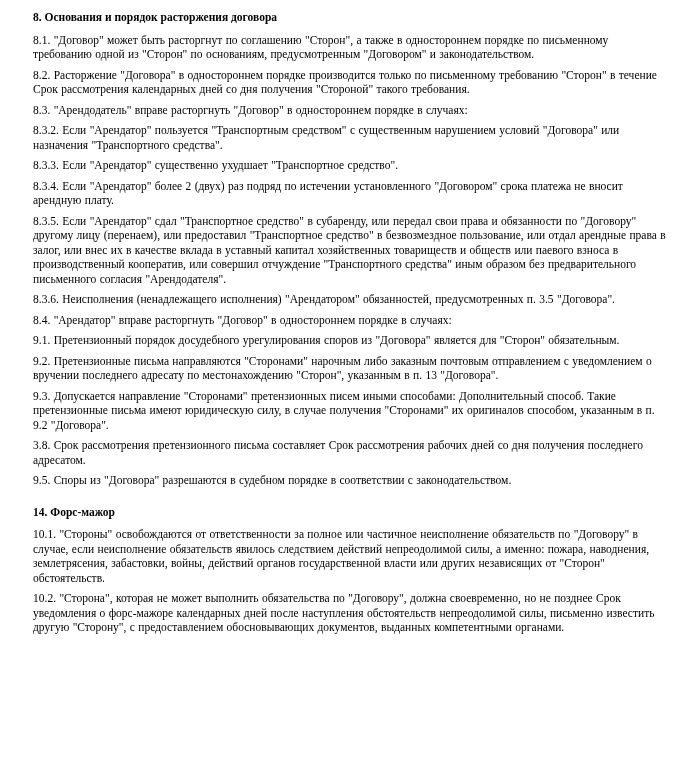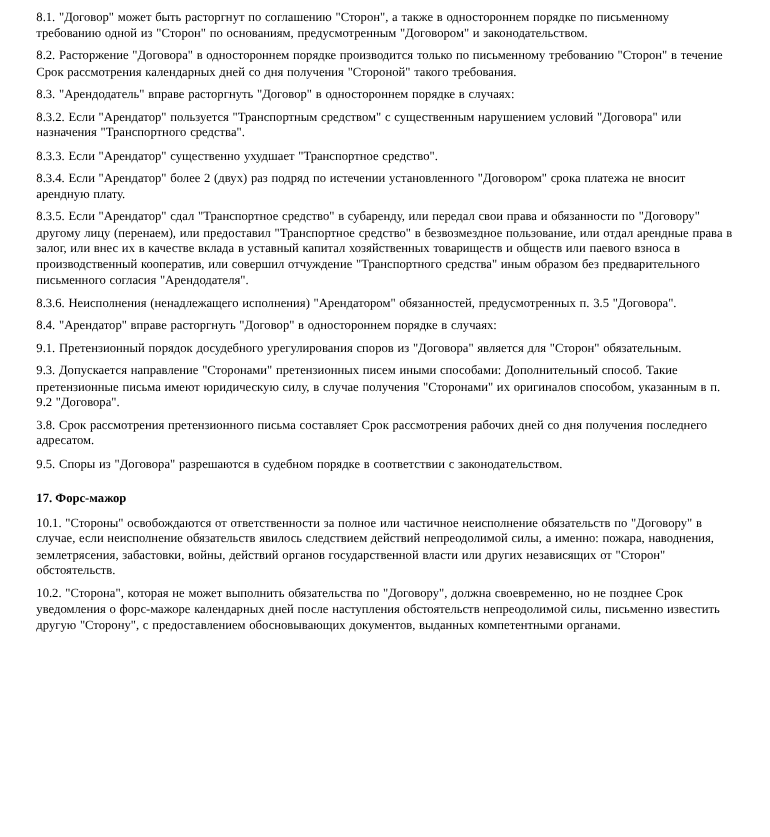--- a/index.html
+++ b/index.html
@@ -33,38 +33,40 @@
     text-align: left;
     word-spacing: 0.5px;
   }
 </style>
 </head>
 <body>
 
 <div class="page">
 
   <div class="section">
+    <div class="section-heading">8. Основания и порядок расторжения договора</div>
     <p class="para">8.1. "Договор" может быть расторгнут по соглашению "Сторон", а также в одностороннем порядке по письменному требованию одной из "Сторон" по основаниям, предусмотренным "Договором" и законодательством.</p>
     <p class="para">8.2. Расторжение "Договора" в одностороннем порядке производится только по письменному требованию "Сторон" в течение Срок рассмотрения календарных дней со дня получения "Стороной" такого требования.</p>
     <p class="para">8.3. "Арендодатель" вправе расторгнуть "Договор" в одностороннем порядке в случаях:</p>
     <p class="para">8.3.2. Если "Арендатор" пользуется "Транспортным средством" с существенным нарушением условий "Договора" или назначения "Транспортного средства".</p>
     <p class="para">8.3.3. Если "Арендатор" существенно ухудшает "Транспортное средство".</p>
     <p class="para">8.3.4. Если "Арендатор" более 2 (двух) раз подряд по истечении установленного "Договором" срока платежа не вносит арендную плату.</p>
     <p class="para">8.3.5. Если "Арендатор" сдал "Транспортное средство" в субаренду, или передал свои права и обязанности по "Договору" другому лицу (перенаем), или предоставил "Транспортное средство" в безвозмездное пользование, или отдал арендные права в залог, или внес их в качестве вклада в уставный капитал хозяйственных товариществ и обществ или паевого взноса в производственный кооператив, или совершил отчуждение "Транспортного средства" иным образом без предварительного письменного согласия "Арендодателя".</p>
     <p class="para">8.3.6. Неисполнения (ненадлежащего исполнения) "Арендатором" обязанностей, предусмотренных п. 3.5 "Договора".</p>
     <p class="para">8.4. "Арендатор" вправе расторгнуть "Договор" в одностороннем порядке в случаях:</p>
   </div>
 
   <div class="section">
     <p class="para">9.1. Претензионный порядок досудебного урегулирования споров из "Договора" является для "Сторон" обязательным.</p>
+    <p class="para">9.2. Претензионные письма направляются "Сторонами" нарочным либо заказным почтовым отправлением с уведомлением о вручении последнего адресату по местонахождению "Сторон", указанным в п. 13 "Договора".</p>
     <p class="para">9.3. Допускается направление "Сторонами" претензионных писем иными способами: Дополнительный способ.  Такие претензионные письма имеют юридическую силу, в случае получения "Сторонами" их оригиналов способом, указанным в п. 9.2 "Договора".</p>
     <p class="para">3.8. Срок рассмотрения претензионного письма составляет Срок рассмотрения рабочих дней со дня получения последнего адресатом.</p>
     <p class="para">9.5. Споры из "Договора" разрешаются в судебном порядке в соответствии с законодательством.</p>
   </div>
 
   <div class="section">
-    <div class="section-heading">17. Форс-мажор</div>
+    <div class="section-heading">14. Форс-мажор</div>
     <p class="para">10.1. "Стороны" освобождаются от ответственности за полное или частичное неисполнение обязательств по "Договору" в случае, если неисполнение обязательств явилось следствием действий непреодолимой силы, а именно: пожара, наводнения, землетрясения, забастовки, войны, действий органов государственной власти или других независящих от "Сторон" обстоятельств.</p>
     <p class="para">10.2. "Сторона", которая не может выполнить обязательства по "Договору", должна своевременно, но не позднее Срок уведомления о форс-мажоре календарных дней после наступления обстоятельств непреодолимой силы, письменно известить другую "Сторону", с предоставлением обосновывающих документов, выданных компетентными органами.</p>
 
   </div>
 
 </div>
 
 </body></html>

